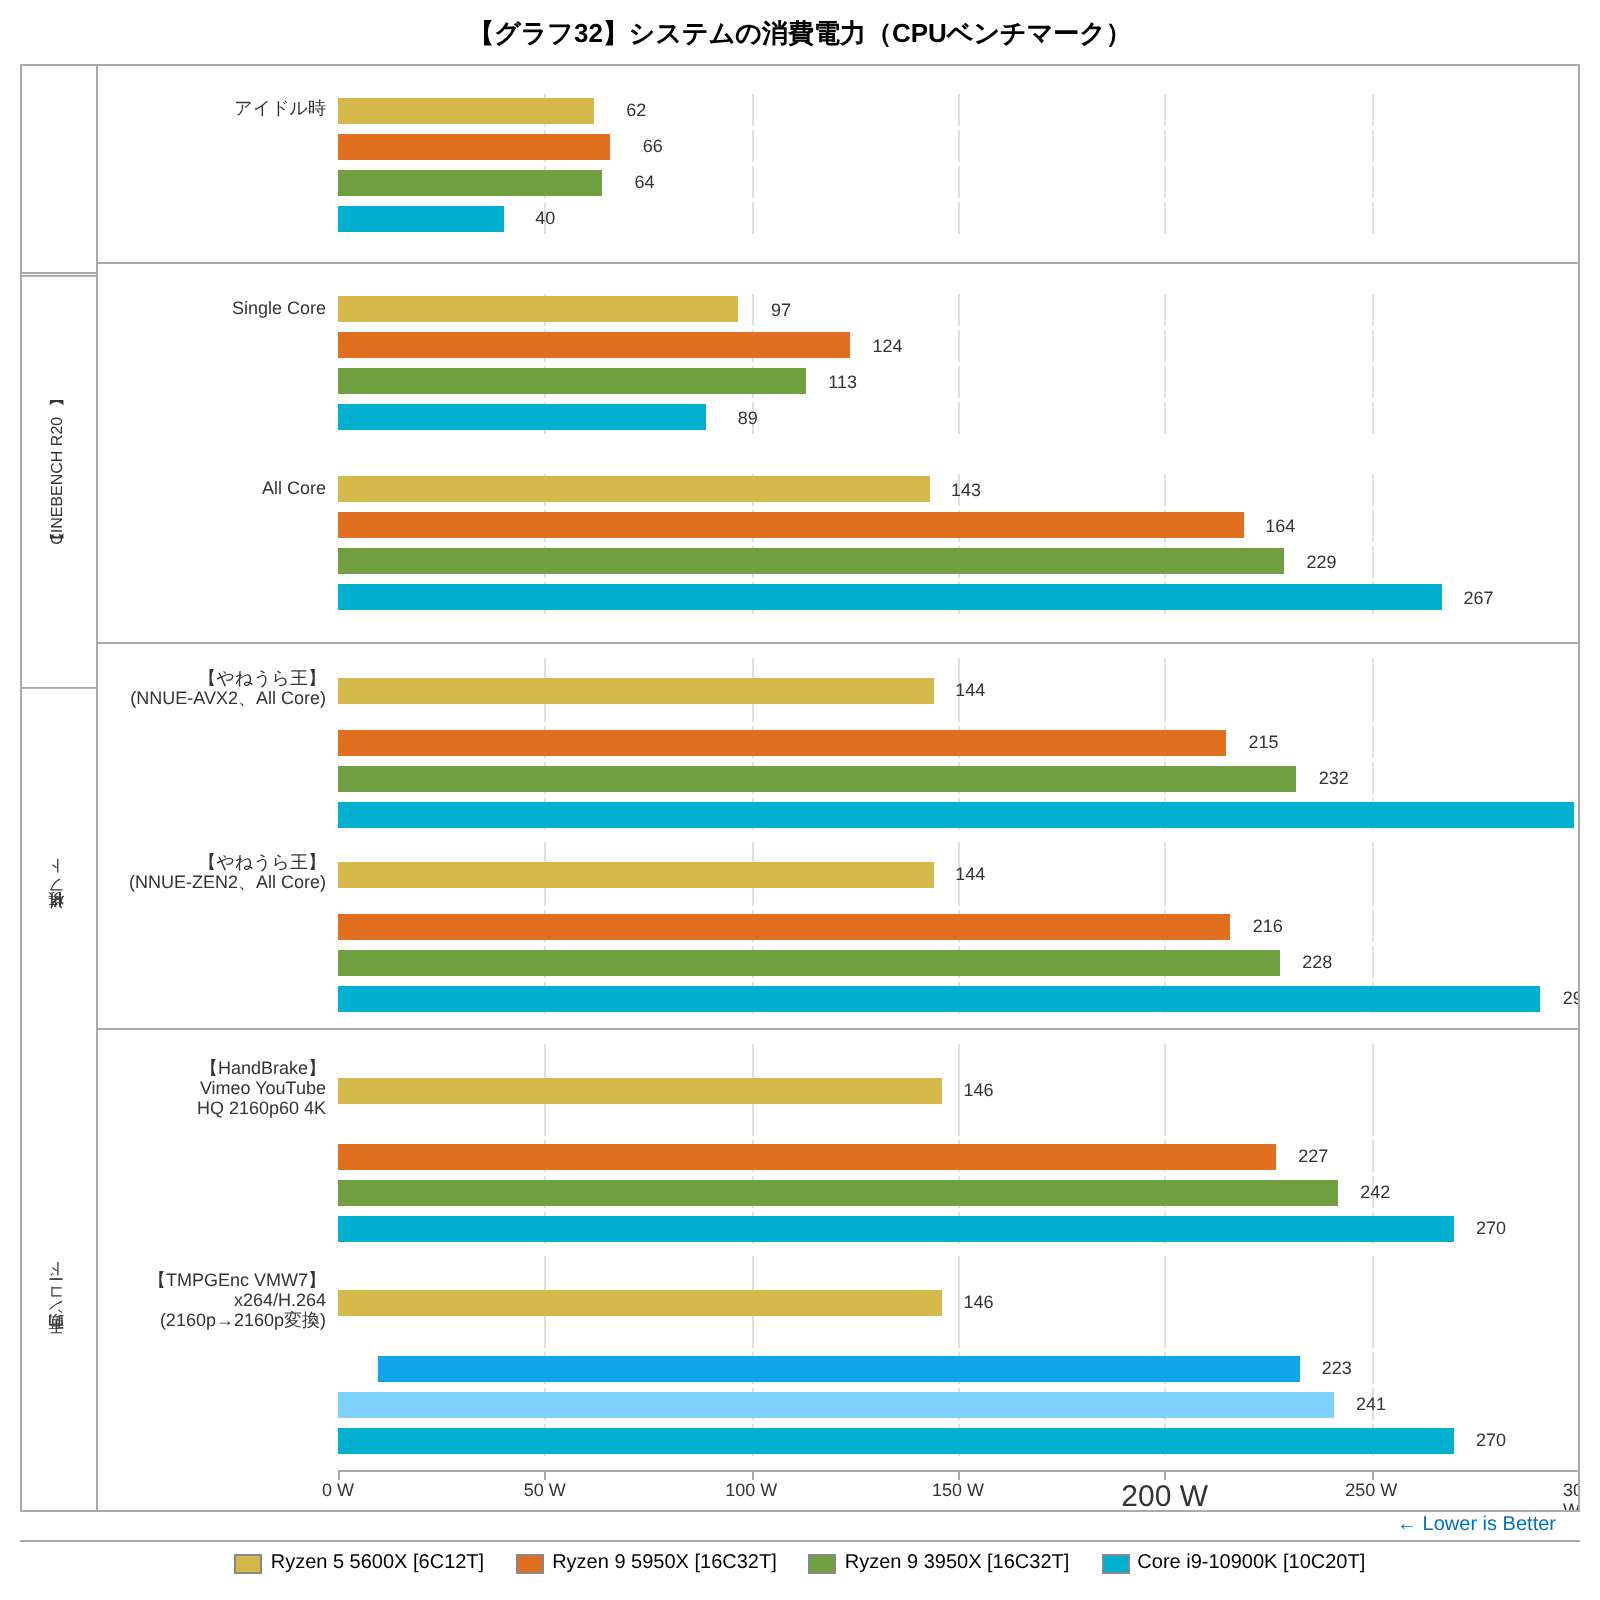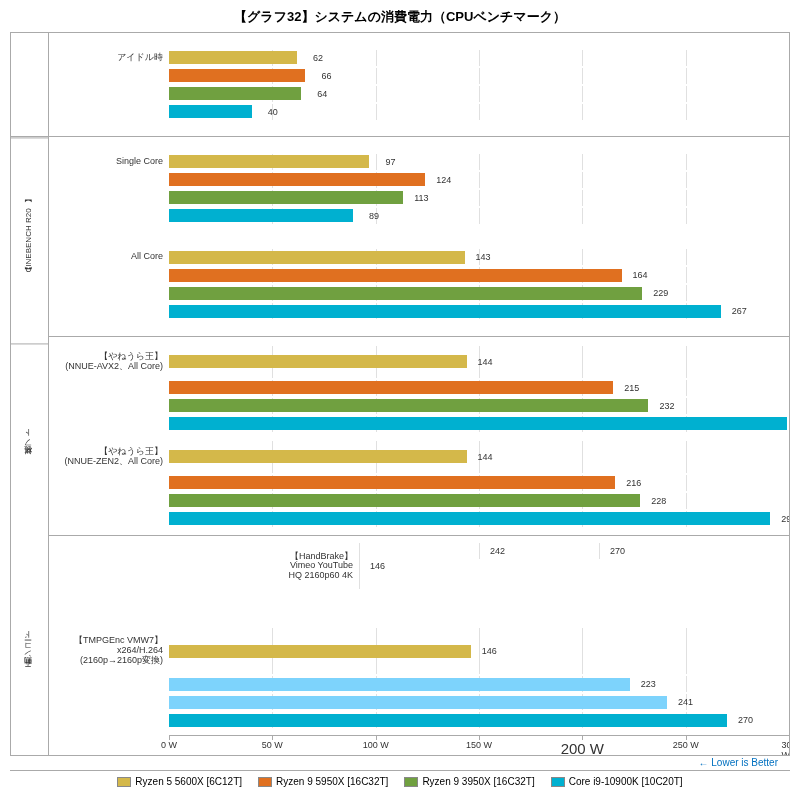--- a/index.html
+++ b/index.html
@@ -346,21 +346,21 @@
                   <div style="position: absolute; left: 83.3333%; top: 0px; bottom: 0px; width: 1px; background: rgb(224, 224, 224); pointer-events: none;"></div>
                   <div style="position: absolute; left: 100%; top: 0px; bottom: 0px; width: 1px; background: rgb(224, 224, 224); pointer-events: none;"></div>
                   <div style="height: 13px; width: 97%; background: rgb(0, 176, 208); position: relative; display: flex; align-items: center; z-index: 1;">
                     <span style="position: absolute; right: -26px; font-size: 9px; color: rgb(51, 51, 51); white-space: nowrap;">291</span>
                   </div>
                 </div>
               </div>
             </div>
           </div>
           <div style="flex: 2 1 0%; border-bottom: none; display: flex; flex-direction: column; padding: 4px 0px;">
-            <div style="display: flex; flex: 1 1 0%; flex-direction: row; justify-content: center; margin: 2px 0px;">
+            <div style="display: flex; flex: 1 1 0%; flex-direction: column; justify-content: center; margin: 2px 0px;">
               <div style="display: flex; align-items: center; height: 46px; margin: 1px 0px;">
                 <div style="width: 120px; text-align: right; padding-right: 6px; font-size: 9px; color: rgb(51, 51, 51); flex-shrink: 0; line-height: 1.1;"><span>【HandBrake】</span><br><span>Vimeo YouTube</span><br><span>HQ 2160p60 4K</span></div>
                 <div style="flex: 1 1 0%; position: relative; display: flex; align-items: center; height: 100%;">
                   <div style="position: absolute; left: 16.6667%; top: 0px; bottom: 0px; width: 1px; background: rgb(224, 224, 224); pointer-events: none;"></div>
                   <div style="position: absolute; left: 33.3333%; top: 0px; bottom: 0px; width: 1px; background: rgb(224, 224, 224); pointer-events: none;"></div>
                   <div style="position: absolute; left: 50%; top: 0px; bottom: 0px; width: 1px; background: rgb(224, 224, 224); pointer-events: none;"></div>
                   <div style="position: absolute; left: 66.6667%; top: 0px; bottom: 0px; width: 1px; background: rgb(224, 224, 224); pointer-events: none;"></div>
                   <div style="position: absolute; left: 83.3333%; top: 0px; bottom: 0px; width: 1px; background: rgb(224, 224, 224); pointer-events: none;"></div>
                   <div style="position: absolute; left: 100%; top: 0px; bottom: 0px; width: 1px; background: rgb(224, 224, 224); pointer-events: none;"></div>
                   <div style="height: 13px; width: 48.6667%; background: rgb(212, 184, 74); position: relative; display: flex; align-items: center; z-index: 1;">
@@ -370,20 +370,34 @@
               </div>
               <div style="display: flex; align-items: center; height: 16px; margin: 1px 0px;">
                 <div style="width: 120px; text-align: right; padding-right: 6px; font-size: 9px; color: rgb(51, 51, 51); flex-shrink: 0; line-height: 1.1;"></div>
                 <div style="flex: 1 1 0%; position: relative; display: flex; align-items: center; height: 100%;">
                   <div style="position: absolute; left: 16.6667%; top: 0px; bottom: 0px; width: 1px; background: rgb(224, 224, 224); pointer-events: none;"></div>
                   <div style="position: absolute; left: 33.3333%; top: 0px; bottom: 0px; width: 1px; background: rgb(224, 224, 224); pointer-events: none;"></div>
                   <div style="position: absolute; left: 50%; top: 0px; bottom: 0px; width: 1px; background: rgb(224, 224, 224); pointer-events: none;"></div>
                   <div style="position: absolute; left: 66.6667%; top: 0px; bottom: 0px; width: 1px; background: rgb(224, 224, 224); pointer-events: none;"></div>
                   <div style="position: absolute; left: 83.3333%; top: 0px; bottom: 0px; width: 1px; background: rgb(224, 224, 224); pointer-events: none;"></div>
                   <div style="position: absolute; left: 100%; top: 0px; bottom: 0px; width: 1px; background: rgb(224, 224, 224); pointer-events: none;"></div>
+                  <div style="height: 13px; width: 75.6667%; background: rgb(224, 112, 32); position: relative; display: flex; align-items: center; z-index: 1;">
+                    <span style="position: absolute; right: -26px; font-size: 9px; color: rgb(51, 51, 51); white-space: nowrap;">227</span>
+                  </div>
+                </div>
+              </div>
+              <div style="display: flex; align-items: center; height: 16px; margin: 1px 0px;">
+                <div style="width: 120px; text-align: right; padding-right: 6px; font-size: 9px; color: rgb(51, 51, 51); flex-shrink: 0; line-height: 1.1;"></div>
+                <div style="flex: 1 1 0%; position: relative; display: flex; align-items: center; height: 100%;">
+                  <div style="position: absolute; left: 16.6667%; top: 0px; bottom: 0px; width: 1px; background: rgb(224, 224, 224); pointer-events: none;"></div>
+                  <div style="position: absolute; left: 33.3333%; top: 0px; bottom: 0px; width: 1px; background: rgb(224, 224, 224); pointer-events: none;"></div>
+                  <div style="position: absolute; left: 50%; top: 0px; bottom: 0px; width: 1px; background: rgb(224, 224, 224); pointer-events: none;"></div>
+                  <div style="position: absolute; left: 66.6667%; top: 0px; bottom: 0px; width: 1px; background: rgb(224, 224, 224); pointer-events: none;"></div>
+                  <div style="position: absolute; left: 83.3333%; top: 0px; bottom: 0px; width: 1px; background: rgb(224, 224, 224); pointer-events: none;"></div>
+                  <div style="position: absolute; left: 100%; top: 0px; bottom: 0px; width: 1px; background: rgb(224, 224, 224); pointer-events: none;"></div>
                   <div style="height: 13px; width: 80.6667%; background: rgb(112, 160, 64); position: relative; display: flex; align-items: center; z-index: 1;">
                     <span style="position: absolute; right: -26px; font-size: 9px; color: rgb(51, 51, 51); white-space: nowrap;">242</span>
                   </div>
                 </div>
               </div>
               <div style="display: flex; align-items: center; height: 16px; margin: 1px 0px;">
                 <div style="width: 120px; text-align: right; padding-right: 6px; font-size: 9px; color: rgb(51, 51, 51); flex-shrink: 0; line-height: 1.1;"></div>
                 <div style="flex: 1 1 0%; position: relative; display: flex; align-items: center; height: 100%;">
                   <div style="position: absolute; left: 16.6667%; top: 0px; bottom: 0px; width: 1px; background: rgb(224, 224, 224); pointer-events: none;"></div>
                   <div style="position: absolute; left: 33.3333%; top: 0px; bottom: 0px; width: 1px; background: rgb(224, 224, 224); pointer-events: none;"></div>
@@ -414,21 +428,21 @@
               </div>
               <div style="display: flex; align-items: center; height: 16px; margin: 1px 0px;">
                 <div style="width: 120px; text-align: right; padding-right: 6px; font-size: 9px; color: rgb(51, 51, 51); flex-shrink: 0; line-height: 1.1;"></div>
                 <div style="flex: 1 1 0%; position: relative; display: flex; align-items: center; height: 100%;">
                   <div style="position: absolute; left: 16.6667%; top: 0px; bottom: 0px; width: 1px; background: rgb(224, 224, 224); pointer-events: none;"></div>
                   <div style="position: absolute; left: 33.3333%; top: 0px; bottom: 0px; width: 1px; background: rgb(224, 224, 224); pointer-events: none;"></div>
                   <div style="position: absolute; left: 50%; top: 0px; bottom: 0px; width: 1px; background: rgb(224, 224, 224); pointer-events: none;"></div>
                   <div style="position: absolute; left: 66.6667%; top: 0px; bottom: 0px; width: 1px; background: rgb(224, 224, 224); pointer-events: none;"></div>
                   <div style="position: absolute; left: 83.3333%; top: 0px; bottom: 0px; width: 1px; background: rgb(224, 224, 224); pointer-events: none;"></div>
                   <div style="position: absolute; left: 100%; top: 0px; bottom: 0px; width: 1px; background: rgb(224, 224, 224); pointer-events: none;"></div>
-                  <div style="height: 13px; width: 74.3333%; background: #7dd3fc; position: relative; display: flex; align-items: center; z-index: 1;">
+                  <div style="height: 13px; width: 74.3333%; background: #0ea5e9; position: relative; display: flex; align-items: center; z-index: 1; margin-left: 20px;">
                     <span style="position: absolute; right: -26px; font-size: 9px; color: rgb(51, 51, 51); white-space: nowrap;">223</span>
                   </div>
                 </div>
               </div>
               <div style="display: flex; align-items: center; height: 16px; margin: 1px 0px;">
                 <div style="width: 120px; text-align: right; padding-right: 6px; font-size: 9px; color: rgb(51, 51, 51); flex-shrink: 0; line-height: 1.1;"></div>
                 <div style="flex: 1 1 0%; position: relative; display: flex; align-items: center; height: 100%;">
                   <div style="position: absolute; left: 16.6667%; top: 0px; bottom: 0px; width: 1px; background: rgb(224, 224, 224); pointer-events: none;"></div>
                   <div style="position: absolute; left: 33.3333%; top: 0px; bottom: 0px; width: 1px; background: rgb(224, 224, 224); pointer-events: none;"></div>
                   <div style="position: absolute; left: 50%; top: 0px; bottom: 0px; width: 1px; background: rgb(224, 224, 224); pointer-events: none;"></div>

